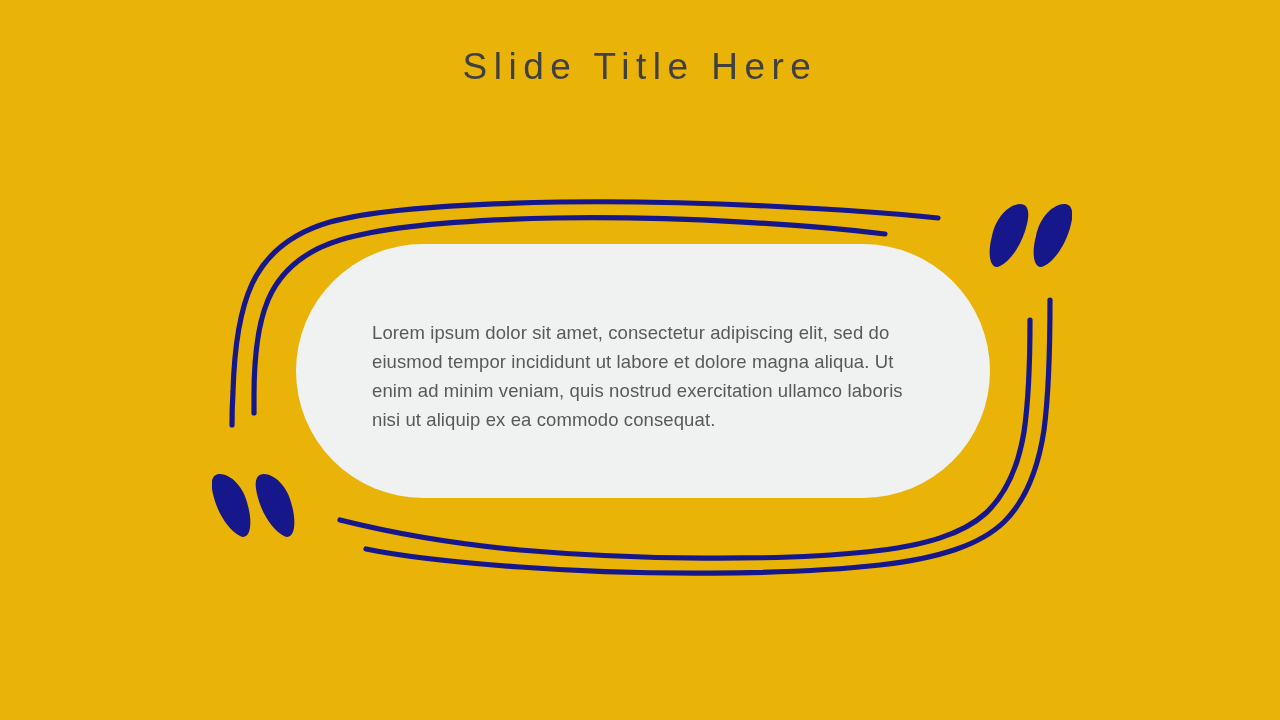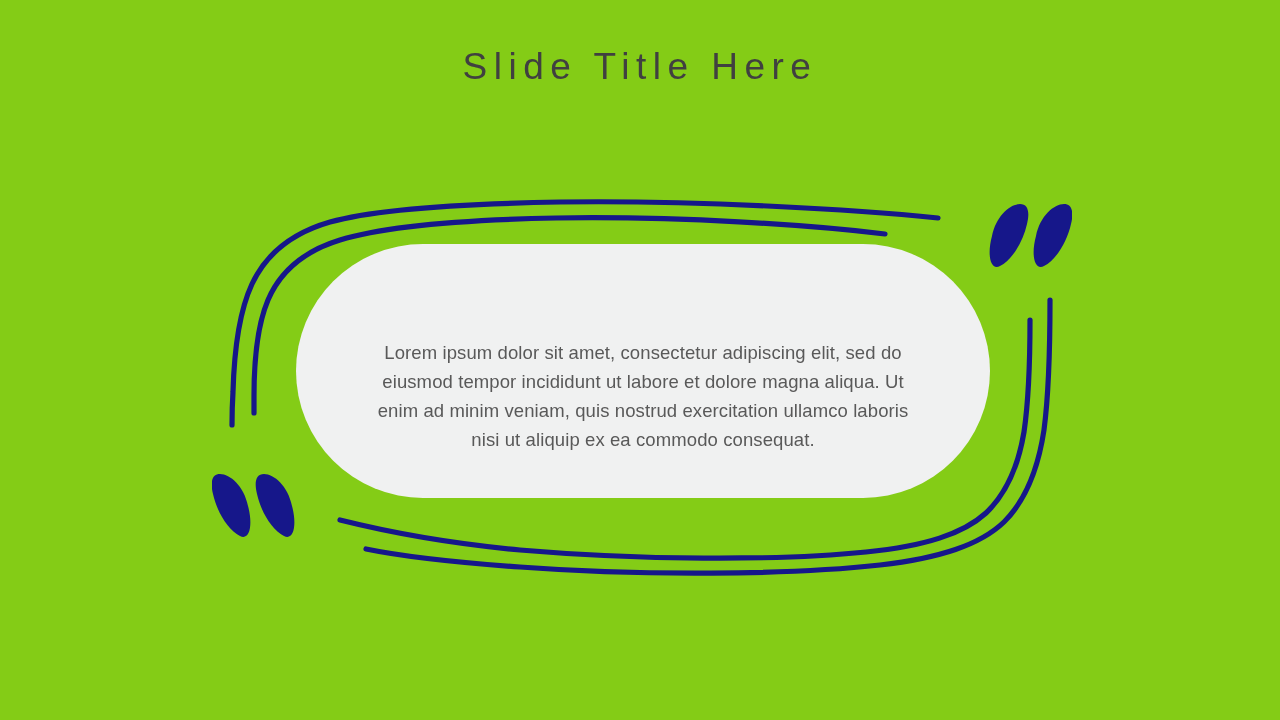--- a/index.html
+++ b/index.html
@@ -14,21 +14,21 @@
     font-family: "Liberation Sans", sans-serif;
     position: relative;
   }
 
   #slide {
     position: absolute;
     left: 0;
     top: 0;
     width: 1280px;
     height: 720px;
-    background: #84cc16;
+    background: #eab308;
   }
 
   
   #slide-title {
     position: absolute;
     left: 0;
     top: 46px;
     width: 1280px;
     text-align: center;
     font-family: "Liberation Sans", sans-serif;
@@ -49,28 +49,27 @@
     height: 254px;
     background: #f0f1f1;
     border-radius: 127px;
   }
 
   #quote-text {
     position: absolute;
     left: 372px;
     top: 318px;
     width: 542px;
-    text-align: center;
+    text-align: left;
     font-family: "Liberation Sans", sans-serif;
     font-size: 18.5px;
     font-weight: 400;
     color: #595959;
     line-height: 29px;
     letter-spacing: 0.1px;
-    margin-top: 20px;
   }
 
   
   #frame-svg {
     position: absolute;
     left: 0;
     top: 0;
     width: 1280px;
     height: 720px;
     pointer-events: none;

